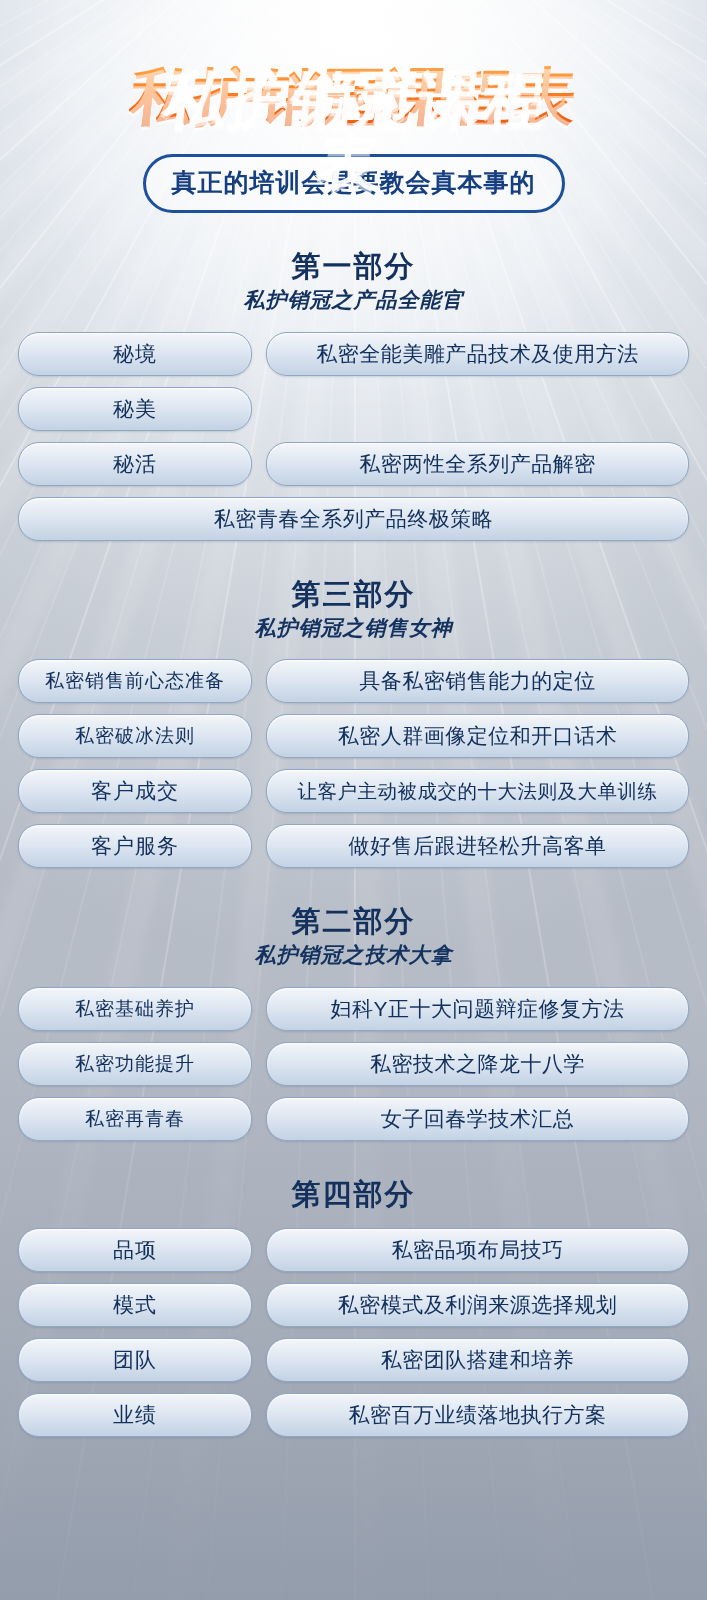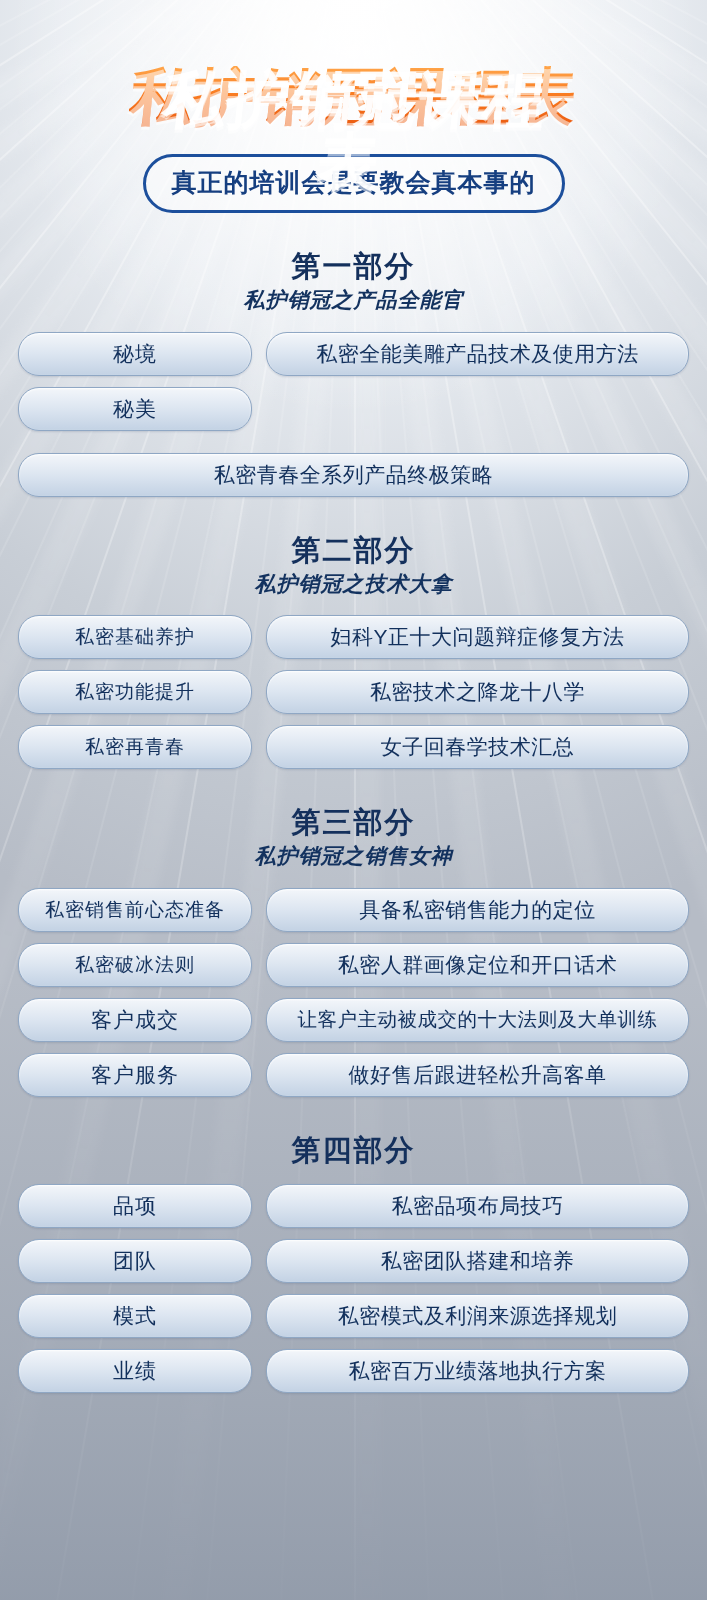--- a/index.html
+++ b/index.html
@@ -290,23 +290,50 @@
       </div>
       <div class="rows">
         <div class="row">
           <div class="cap">秘境</div>
           <div class="desc">私密全能美雕产品技术及使用方法</div>
         </div>
         <div class="row">
           <div class="cap">秘美</div>
         </div>
         <div class="row">
+          <div class="cap">秘活</div>
+          <div class="desc">私密两性全系列产品解密</div>
         </div>
         <div class="row">
           <div class="desc">私密青春全系列产品终极策略</div>
+        </div>
+      </div>
+    </div>
+
+    <div class="section">
+      <div class="sec-head">
+        <div class="sec-no">第三部分</div>
+        <div class="sec-name">私护销冠之销售女神</div>
+      </div>
+      <div class="rows">
+        <div class="row">
+          <div class="cap small">私密销售前心态准备</div>
+          <div class="desc">具备私密销售能力的定位</div>
+        </div>
+        <div class="row">
+          <div class="cap small">私密破冰法则</div>
+          <div class="desc">私密人群画像定位和开口话术</div>
+        </div>
+        <div class="row">
+          <div class="cap">客户成交</div>
+          <div class="desc small">让客户主动被成交的十大法则及大单训练</div>
+        </div>
+        <div class="row">
+          <div class="cap">客户服务</div>
+          <div class="desc">做好售后跟进轻松升高客单</div>
         </div>
       </div>
     </div>
 
     <div class="section">
       <div class="sec-head">
         <div class="sec-no">第二部分</div>
         <div class="sec-name">私护销冠之技术大拿</div>
       </div>
       <div class="rows">
@@ -320,61 +347,36 @@
         </div>
         <div class="row">
           <div class="cap small">私密再青春</div>
           <div class="desc">女子回春学技术汇总</div>
         </div>
       </div>
     </div>
 
     <div class="section">
       <div class="sec-head">
-        <div class="sec-no">第三部分</div>
-        <div class="sec-name">私护销冠之销售女神</div>
-      </div>
-      <div class="rows">
-        <div class="row">
-          <div class="cap small">私密销售前心态准备</div>
-          <div class="desc">具备私密销售能力的定位</div>
-        </div>
-        <div class="row">
-          <div class="cap small">私密破冰法则</div>
-          <div class="desc">私密人群画像定位和开口话术</div>
-        </div>
-        <div class="row">
-          <div class="cap">客户成交</div>
-          <div class="desc small">让客户主动被成交的十大法则及大单训练</div>
-        </div>
-        <div class="row">
-          <div class="cap">客户服务</div>
-          <div class="desc">做好售后跟进轻松升高客单</div>
-        </div>
-      </div>
-    </div>
-
-    <div class="section">
-      <div class="sec-head">
         <div class="sec-no">第四部分</div>
       </div>
       <div class="rows">
         <div class="row">
           <div class="cap">品项</div>
           <div class="desc">私密品项布局技巧</div>
         </div>
         <div class="row">
+          <div class="cap">模式</div>
+          <div class="desc">私密模式及利润来源选择规划</div>
+        </div>
+        <div class="row">
           <div class="cap">团队</div>
           <div class="desc">私密团队搭建和培养</div>
         </div>
         <div class="row">
-          <div class="cap">模式</div>
-          <div class="desc">私密模式及利润来源选择规划</div>
-        </div>
-        <div class="row">
           <div class="cap">业绩</div>
           <div class="desc">私密百万业绩落地执行方案</div>
         </div>
       </div>
     </div>
 
   </div>
 </div>
 
 </body></html>

